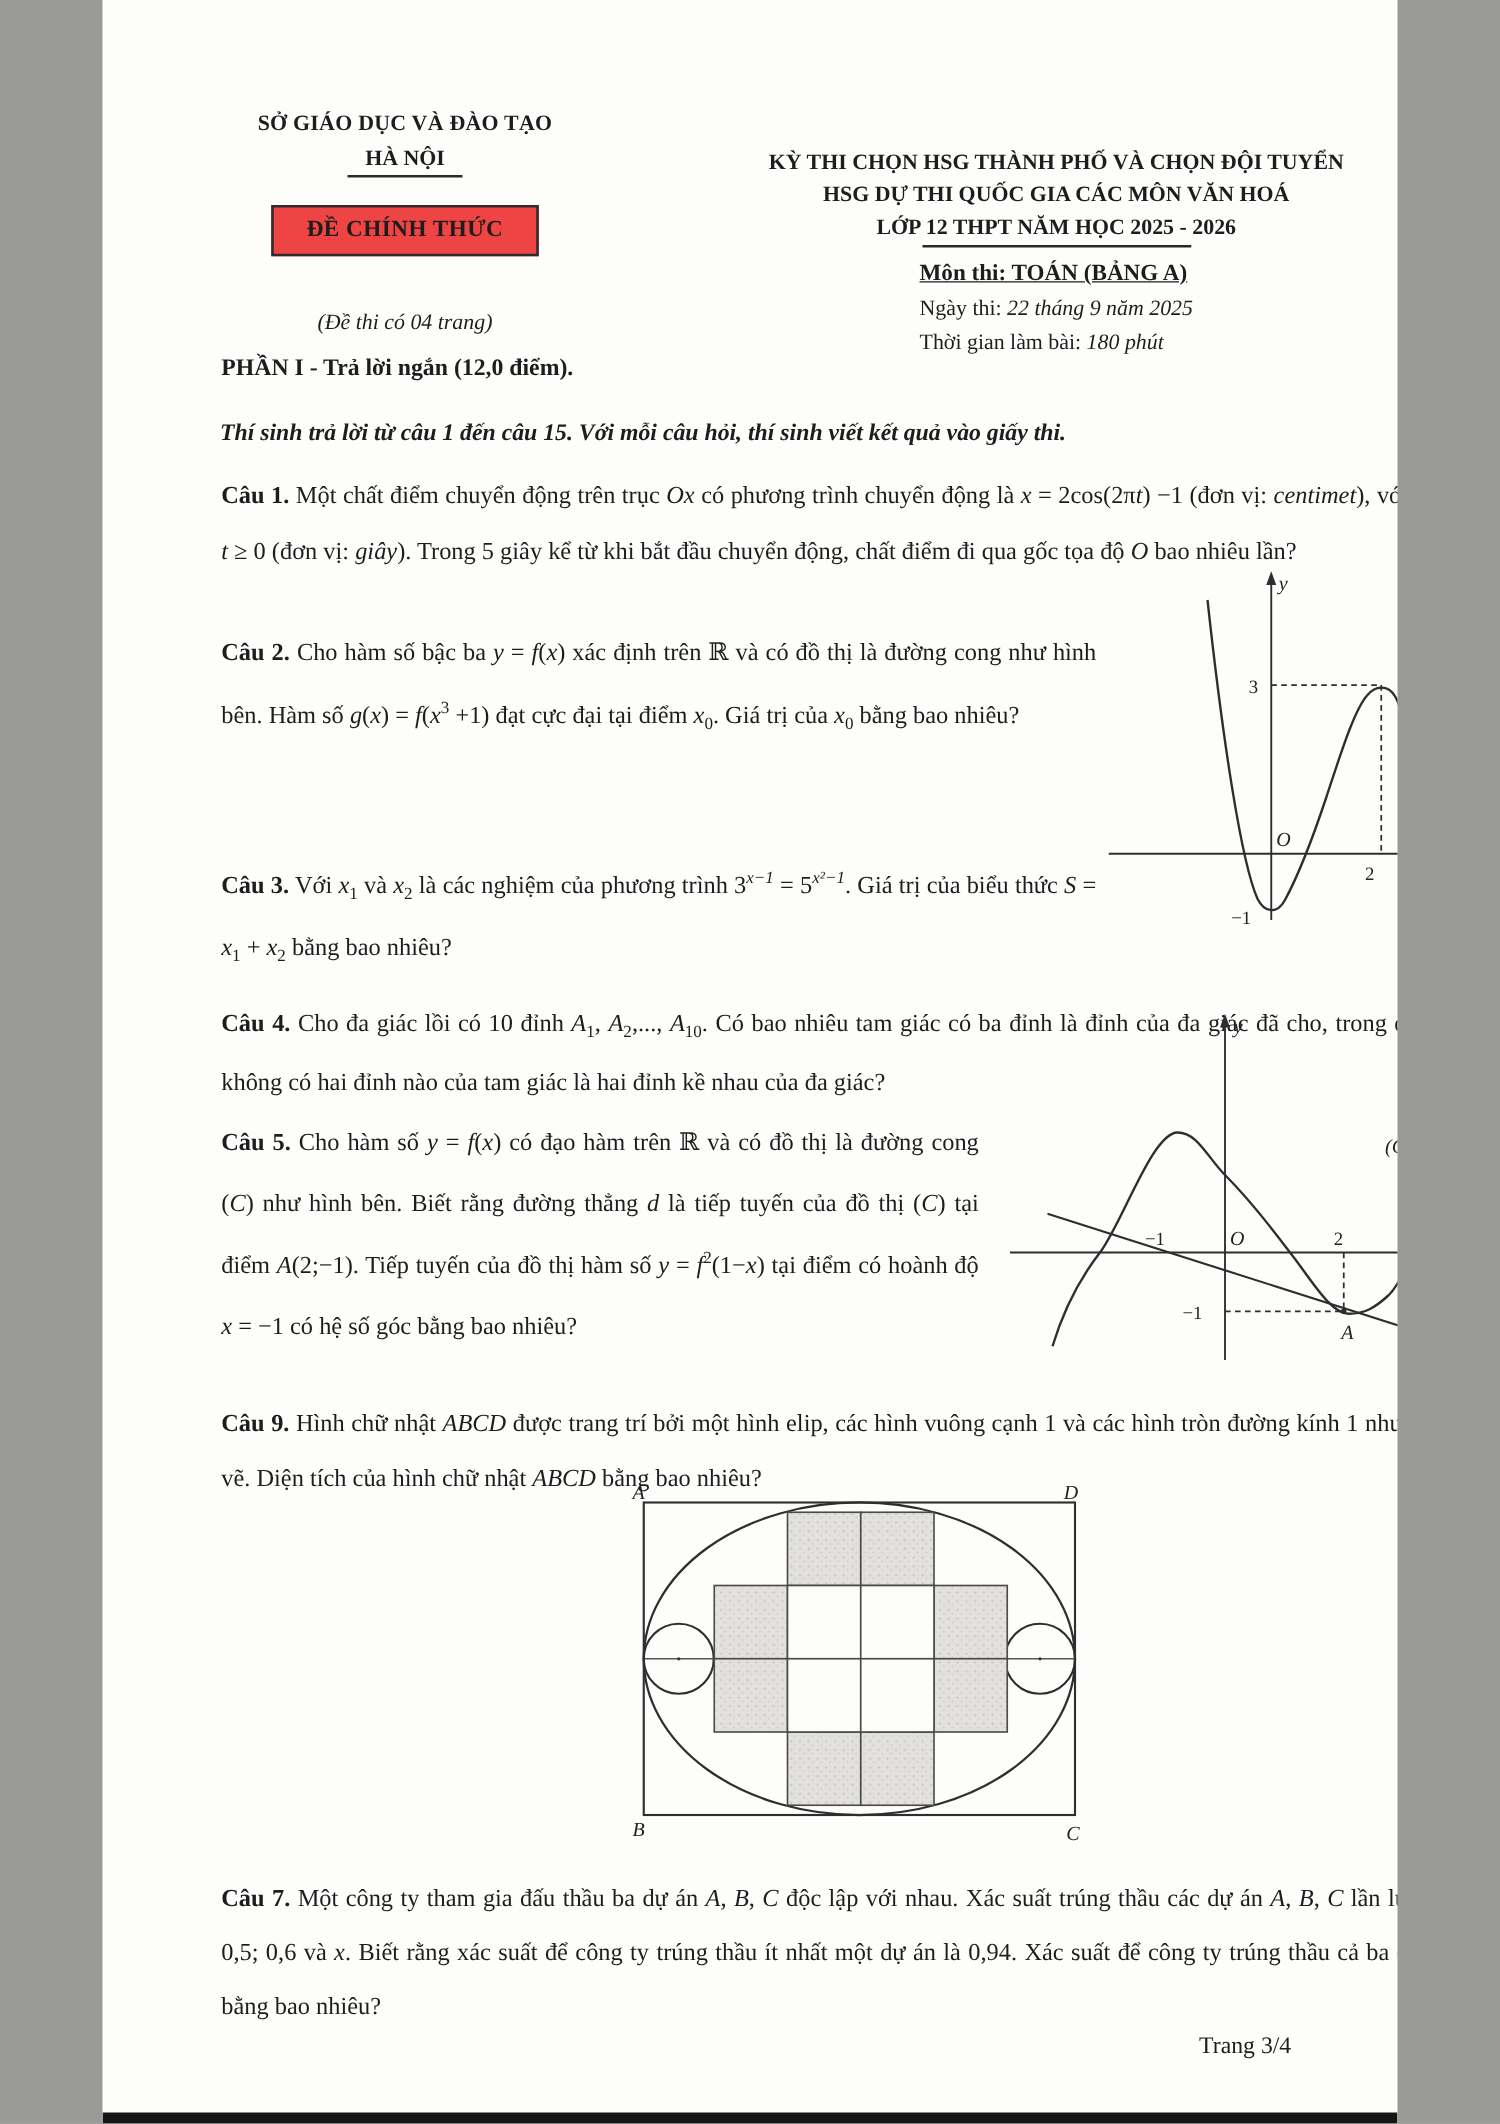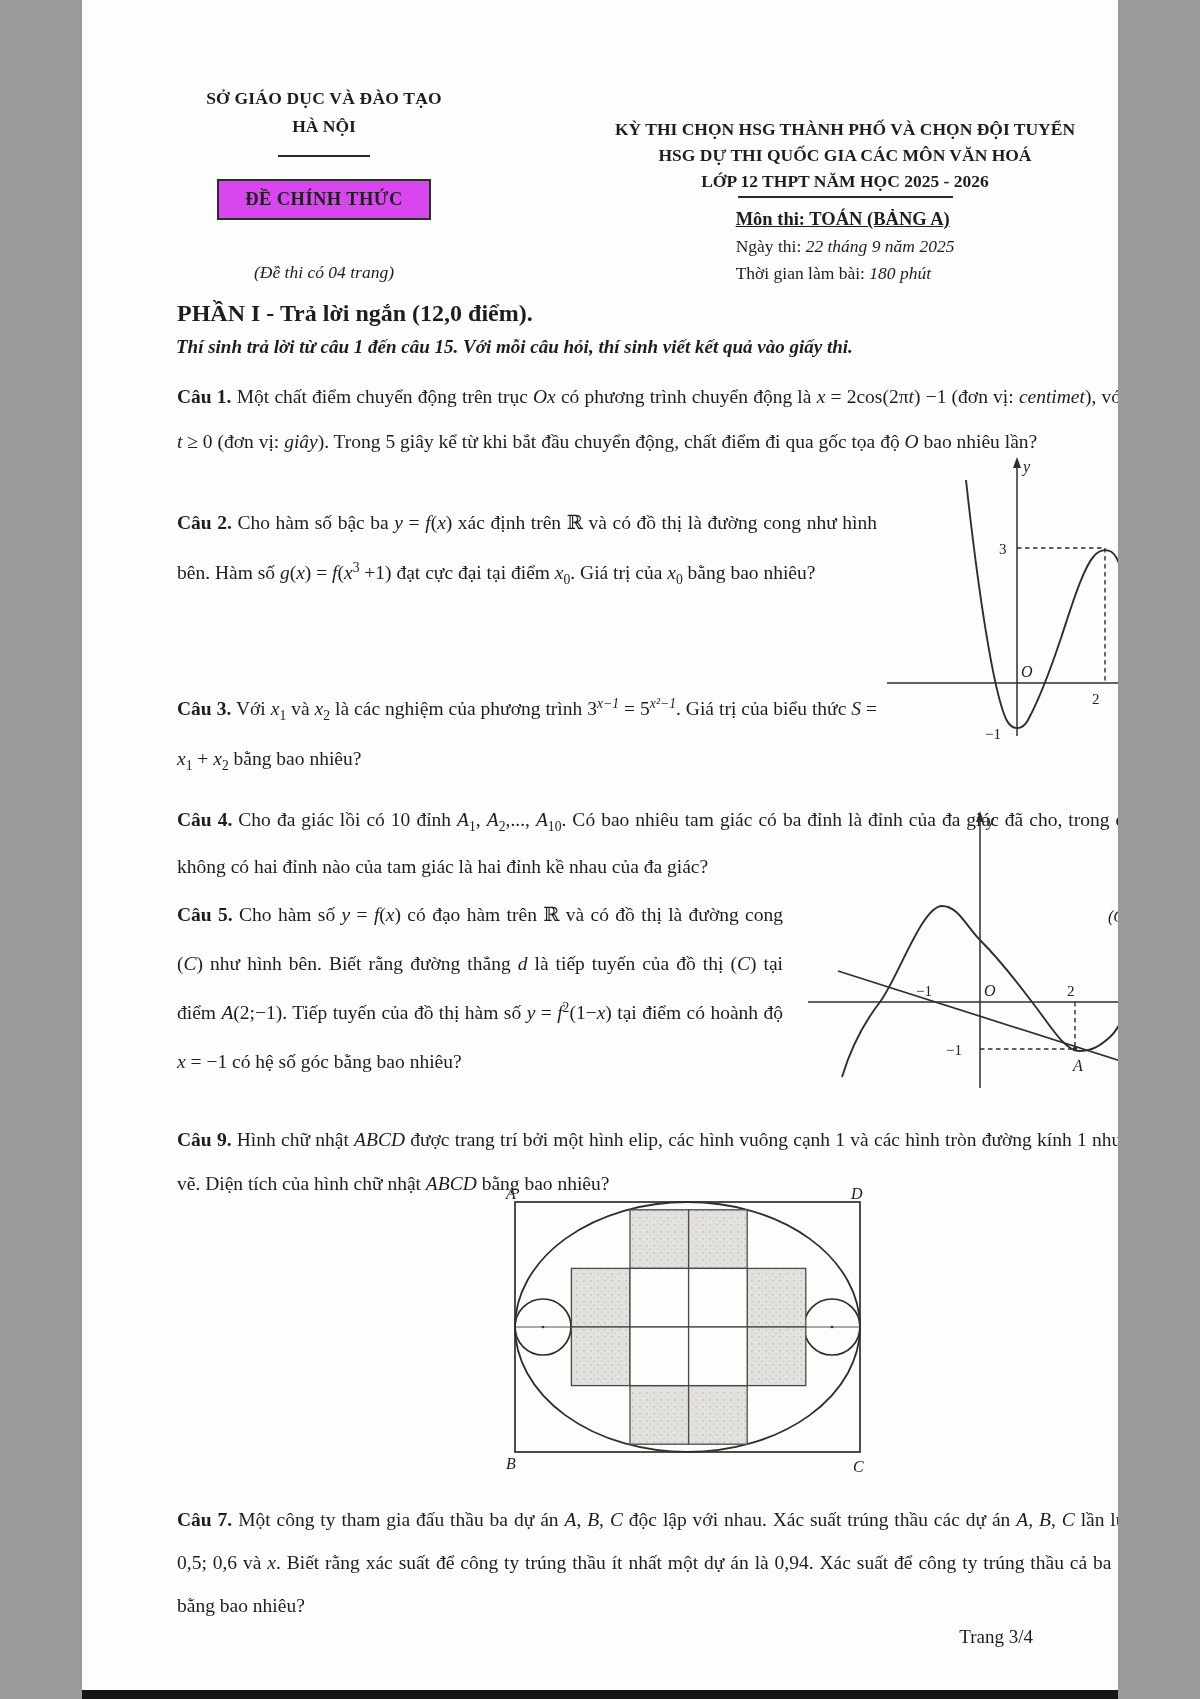--- a/index.html
+++ b/index.html
@@ -4,32 +4,32 @@
 <style>
   html,body{margin:0;padding:0;background:#9a9a98;}
   #page{
     position:relative;width:1036px;height:1699px;margin:0 auto;
     background:#fdfdfb;overflow:hidden;
     font-family:"Liberation Serif","DejaVu Serif",serif;color:#1d1d1d;
   }
   .hdr-left{position:absolute;left:92px;top:88px;width:300px;text-align:center;}
   .hdr-left .l1{font-weight:700;font-size:17.5px;letter-spacing:.2px;}
   .hdr-left .l2{display:inline-block;font-weight:700;font-size:17.5px;margin-top:7px;
-    border-bottom:2px solid #2a2a2a;padding:0 14px 18px 14px;}
+    border-bottom:2px solid #2a2a2a;padding:0 14px 3px 14px;}
   .exam-box{display:inline-block;margin-top:22px;border:2.2px solid #2c2c2c;
-    padding:8px 26px;font-weight:700;font-size:18.5px;letter-spacing:.4px;background:#d946ef;}
+    padding:8px 26px;font-weight:700;font-size:18.5px;letter-spacing:.4px;background:#ef4444;}
   .hdr-note{margin-top:42px;font-style:italic;font-size:17.5px;}
   .hdr-right{position:absolute;left:428px;top:88px;width:670px;text-align:center;margin-top:28px;}
   .hdr-right .l{font-weight:700;font-size:17.5px;line-height:26px;}
   .hdr-underline{width:215px;border-bottom:2px solid #2a2a2a;margin:2px auto 8px auto;}
   .hdr-meta{display:inline-block;text-align:left;}
   .hdr-meta .subject{font-weight:700;font-size:18.5px;line-height:27px;text-decoration:underline;}
   .hdr-meta .row{font-size:17.5px;line-height:27px;}
   .hdr-meta .val{font-style:italic;}
-  .section-title{position:absolute;left:95px;top:300px;font-weight:700;font-size:24px;}
+  .section-title{position:absolute;left:95px;top:284px;font-weight:700;font-size:19px;}
   .section-instr{position:absolute;left:94px;top:336px;font-weight:700;font-style:italic;font-size:19px;}
   .q{position:absolute;left:95px;text-align:justify;font-size:19.5px;}
   .run-b{font-weight:700;}
   .run-i{font-style:italic;}
   .run-sup{font-size:70%;vertical-align:super;line-height:0;}
   .run-sub{font-size:70%;vertical-align:sub;line-height:0;}
   .fig{position:absolute;}
   .fig-var{font-family:"Liberation Serif","DejaVu Serif",serif;font-style:italic;font-size:16px;fill:#222;}
   .fig-num{font-family:"Liberation Serif","DejaVu Serif",serif;font-size:15px;fill:#222;}
   .stroke{stroke:#2e2e2e;fill:none;}

